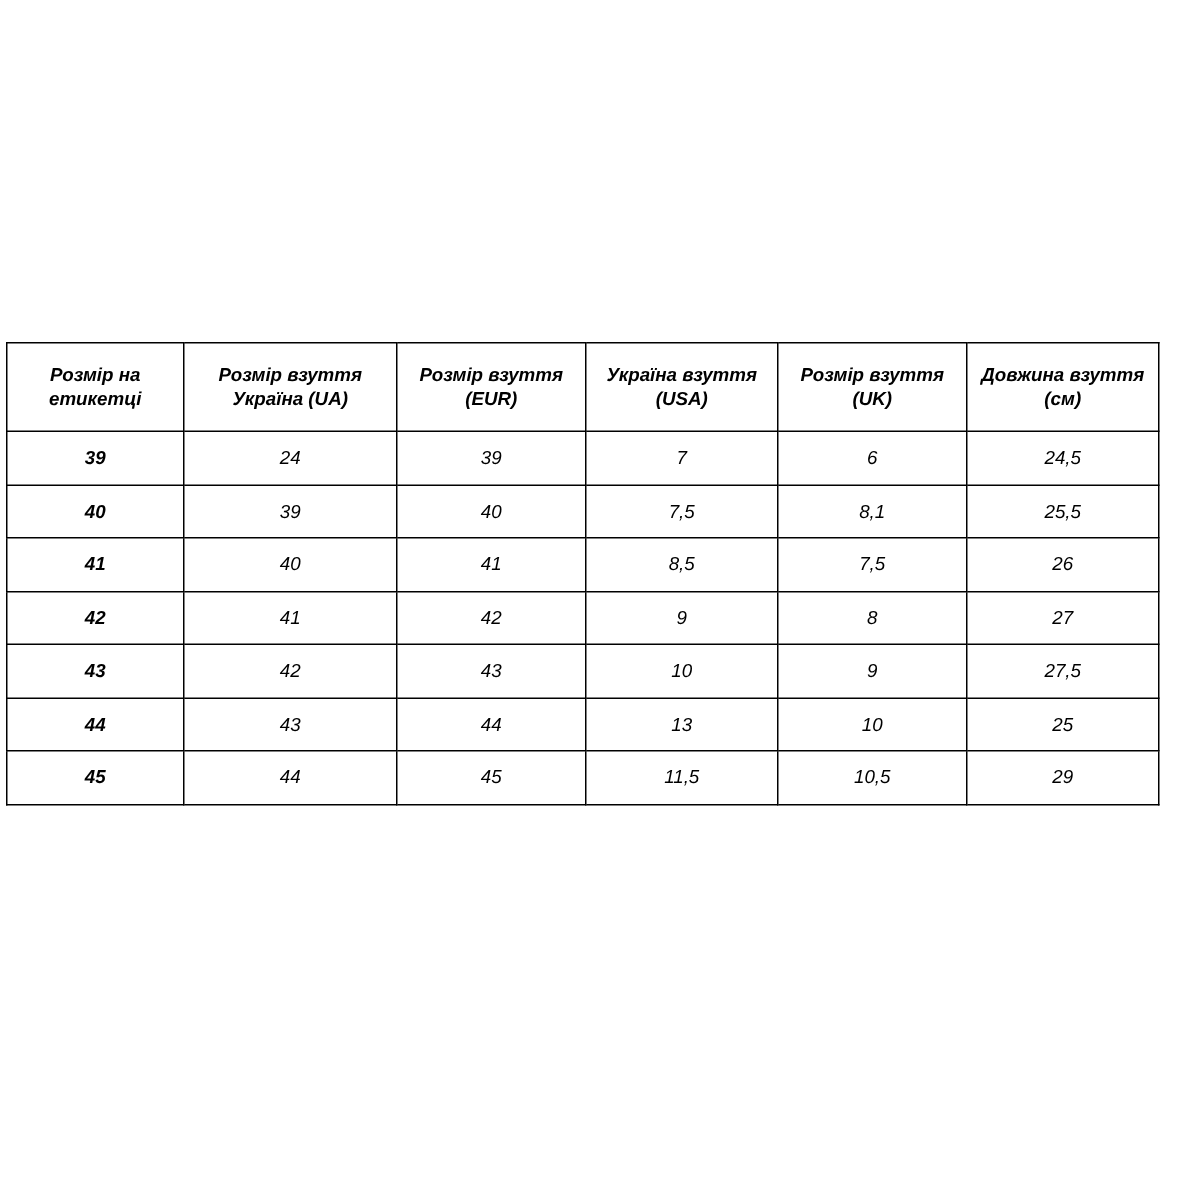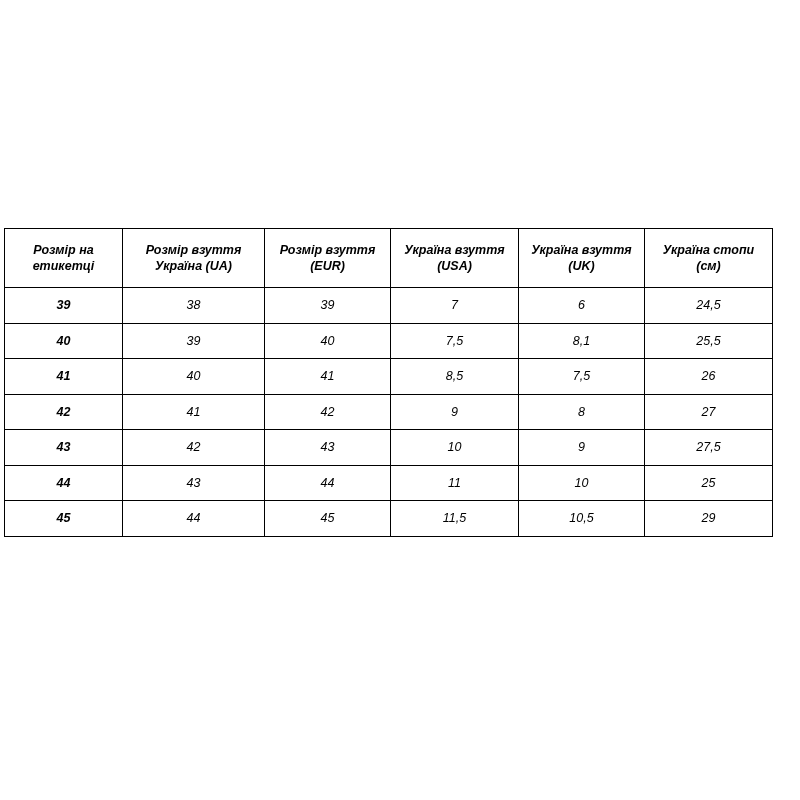--- a/index.html
+++ b/index.html
@@ -67,28 +67,28 @@
         <col class="c3">
         <col class="c4">
         <col class="c5">
     </colgroup>
     <thead>
       <tr>
         <th>Розмір на етикетці</th>
         <th>Розмір взуття Україна (UA)</th>
         <th>Розмір взуття (EUR)</th>
         <th>Україна взуття (USA)</th>
-        <th>Україна взуття (UK)</th>
-        <th>Україна стопи (см)</th>
+        <th>Розмір взуття (UK)</th>
+        <th>Довжина взуття (см)</th>
       </tr>
     </thead>
     <tbody>
       <tr>
         <td class="label-col">39</td>
-        <td>38</td>
+        <td>24</td>
         <td>39</td>
         <td>7</td>
         <td>6</td>
         <td>24,5</td>
       </tr>
       <tr>
         <td class="label-col">40</td>
         <td>39</td>
         <td>40</td>
         <td>7,5</td>
@@ -116,21 +116,21 @@
         <td>42</td>
         <td>43</td>
         <td>10</td>
         <td>9</td>
         <td>27,5</td>
       </tr>
       <tr>
         <td class="label-col">44</td>
         <td>43</td>
         <td>44</td>
-        <td>11</td>
+        <td>13</td>
         <td>10</td>
         <td>25</td>
       </tr>
       <tr>
         <td class="label-col">45</td>
         <td>44</td>
         <td>45</td>
         <td>11,5</td>
         <td>10,5</td>
         <td>29</td>

